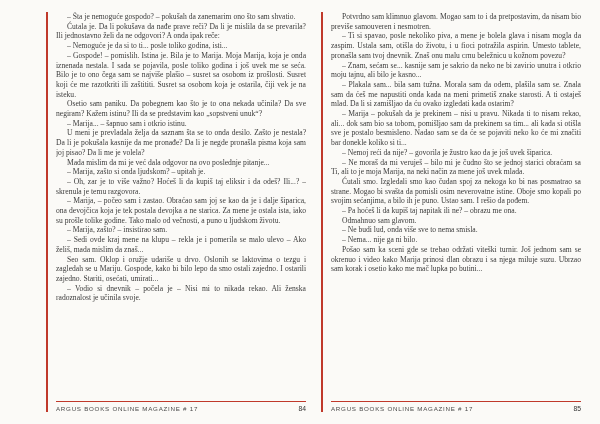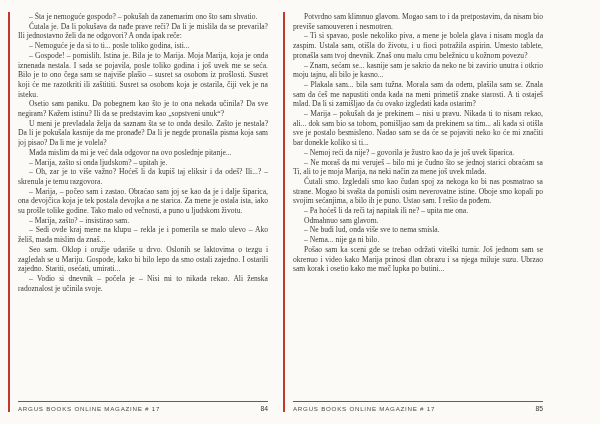--- a/index.html
+++ b/index.html
@@ -11,20 +11,21 @@
     background: #fbfaf7;
     overflow: hidden;
     font-family: "Liberation Serif", serif;
   }
   .spread {
     display: flex;
     width: 552px;
     height: 424px;
     padding: 12px 9px 12px 8px;
     gap: 15px;
+    margin-left: 38px;
   }
   .page {
     flex: 1 1 0;
     min-width: 0;
     display: flex;
     flex-direction: column;
     border-left: 2px solid var(--accent);
     padding-left: 8px;
   }
   .page-text {
@@ -70,20 +71,21 @@
         <p class="para">– Šta je nemoguće gospodo? – pokušah da zanemarim ono što sam shvatio.</p>
 
         <p class="para">Ćutala je. Da li pokušava da nađe prave reči? Da li je mislila da se prevarila? Ili jednostavno želi da ne odgovori? A onda ipak reče:</p>
 
         <p class="para">– Nemoguće je da si to ti... posle toliko godina, isti...</p>
 
         <p class="para">– Gospode! – pomislih. Istina je. Bila je to Marija. Moja Marija, koja je onda iznenada nestala. I sada se pojavila, posle toliko godina i još uvek me se seća. Bilo je to ono čega sam se najviše plašio – susret sa osobom iz prošlosti. Susret koji će me razotkriti ili zaštititi. Susret sa osobom koja je ostarila, čiji vek je na isteku.</p>
 
         <p class="para">Osetio sam paniku. Da pobegnem kao što je to ona nekada učinila? Da sve negiram? Kažem istinu? Ili da se predstavim kao „sopstveni unuk“?</p>
 
+        <p class="para">– Marija... – šapnuo sam i otkrio istinu.</p>
 
         <p class="para">U meni je prevladala želja da saznam šta se to onda desilo. Zašto je nestala? Da li je pokušala kasnije da me pronađe? Da li je negde pronašla pisma koja sam joj pisao? Da li me je volela?</p>
 
         <p class="para">Mada mislim da mi je već dala odgovor na ovo poslednje pitanje...</p>
 
         <p class="para">– Marija, zašto si onda ljudskom? – upitah je.</p>
 
         <p class="para">– Oh, zar je to više važno? Hoćeš li da kupiš taj eliksir i da odeš? Ili...? – skrenula je temu razgovora.</p>
 
         <p class="para">– Marija, – počeo sam i zastao. Obraćao sam joj se kao da je i dalje šiparica, ona devojčica koja je tek postala devojka a ne starica. Za mene je ostala ista, iako su prošle tolike godine. Tako malo od večnosti, a puno u ljudskom životu.</p>
@@ -114,21 +116,21 @@
         <p class="para">– Plakala sam... bila sam tužna. Morala sam da odem, plašila sam se. Znala sam da ćeš me napustiti onda kada na meni primetiš znake starosti. A ti ostaješ mlad. Da li si zamišljao da ću ovako izgledati kada ostarim?</p>
 
         <p class="para">– Marija – pokušah da je prekinem – nisi u pravu. Nikada ti to nisam rekao, ali... dok sam bio sa tobom, pomišljao sam da prekinem sa tim... ali kada si otišla sve je postalo besmisleno. Nadao sam se da će se pojaviti neko ko će mi značiti bar donekle koliko si ti...</p>
 
         <p class="para">– Nemoj reći da nije? – govorila je žustro kao da je još uvek šiparica.</p>
 
         <p class="para">– Ne moraš da mi veruješ – bilo mi je čudno što se jednoj starici obraćam sa Ti, ali to je moja Marija, na neki način za mene još uvek mlada.</p>
 
         <p class="para">Ćutali smo. Izgledali smo kao čudan spoj za nekoga ko bi nas posmatrao sa strane. Mogao bi svašta da pomisli osim neverovatne istine. Oboje smo kopali po svojim sećanjima, a bilo ih je puno. Ustao sam. I rešio da pođem.</p>
 
-        <p class="para">– Pa hoćeš li da reči taj napitak ili ne? – upita me ona.</p>
+        <p class="para">– Pa hoćeš li da kupiš taj napitak ili ne? – obrazu me ona.</p>
 
         <p class="para">Odmahnuo sam glavom.</p>
 
         <p class="para">– Ne budi lud, onda više sve to nema smisla.</p>
 
         <p class="para">– Nema... nije ga ni bilo.</p>
 
         <p class="para">Pošao sam ka sceni gde se trebao održati viteški turnir. Još jednom sam se okrenuo i video kako Marija prinosi dlan obrazu i sa njega miluje suzu. Ubrzao sam korak i osetio kako me mač lupka po butini...</p>
 
       </div>

